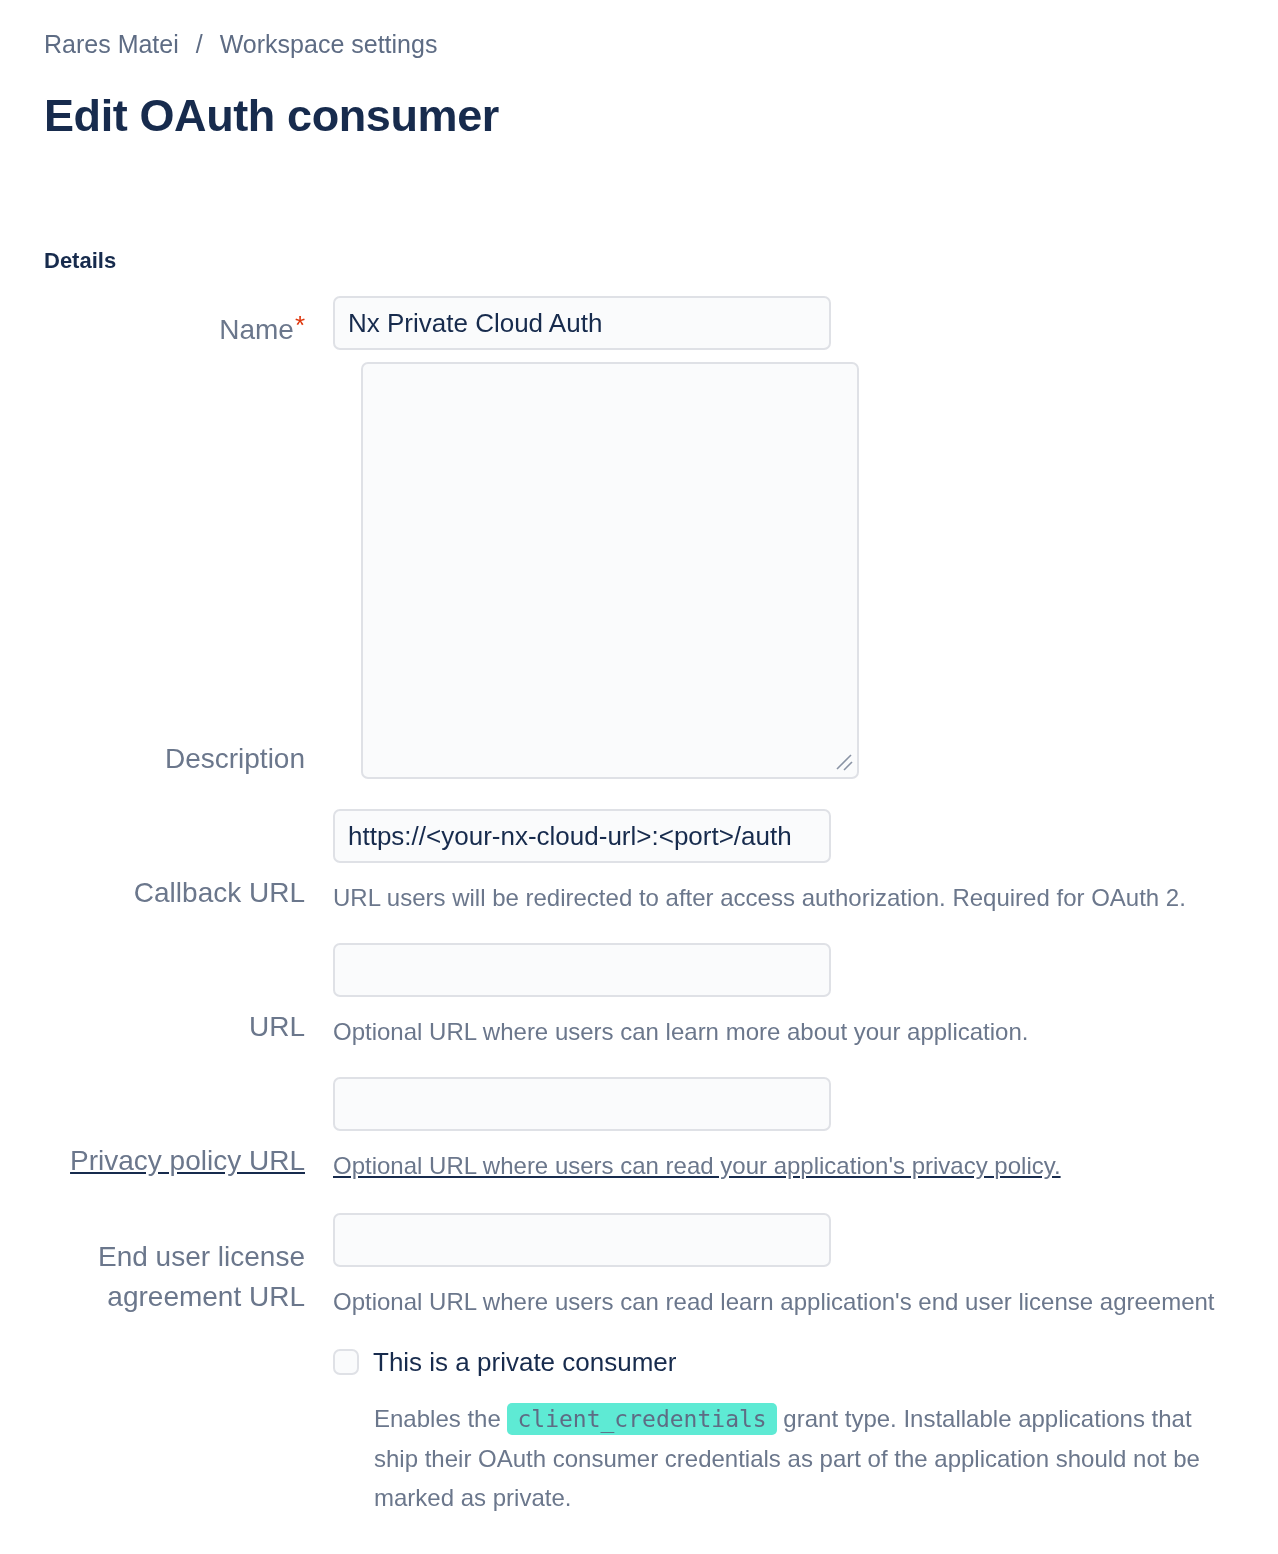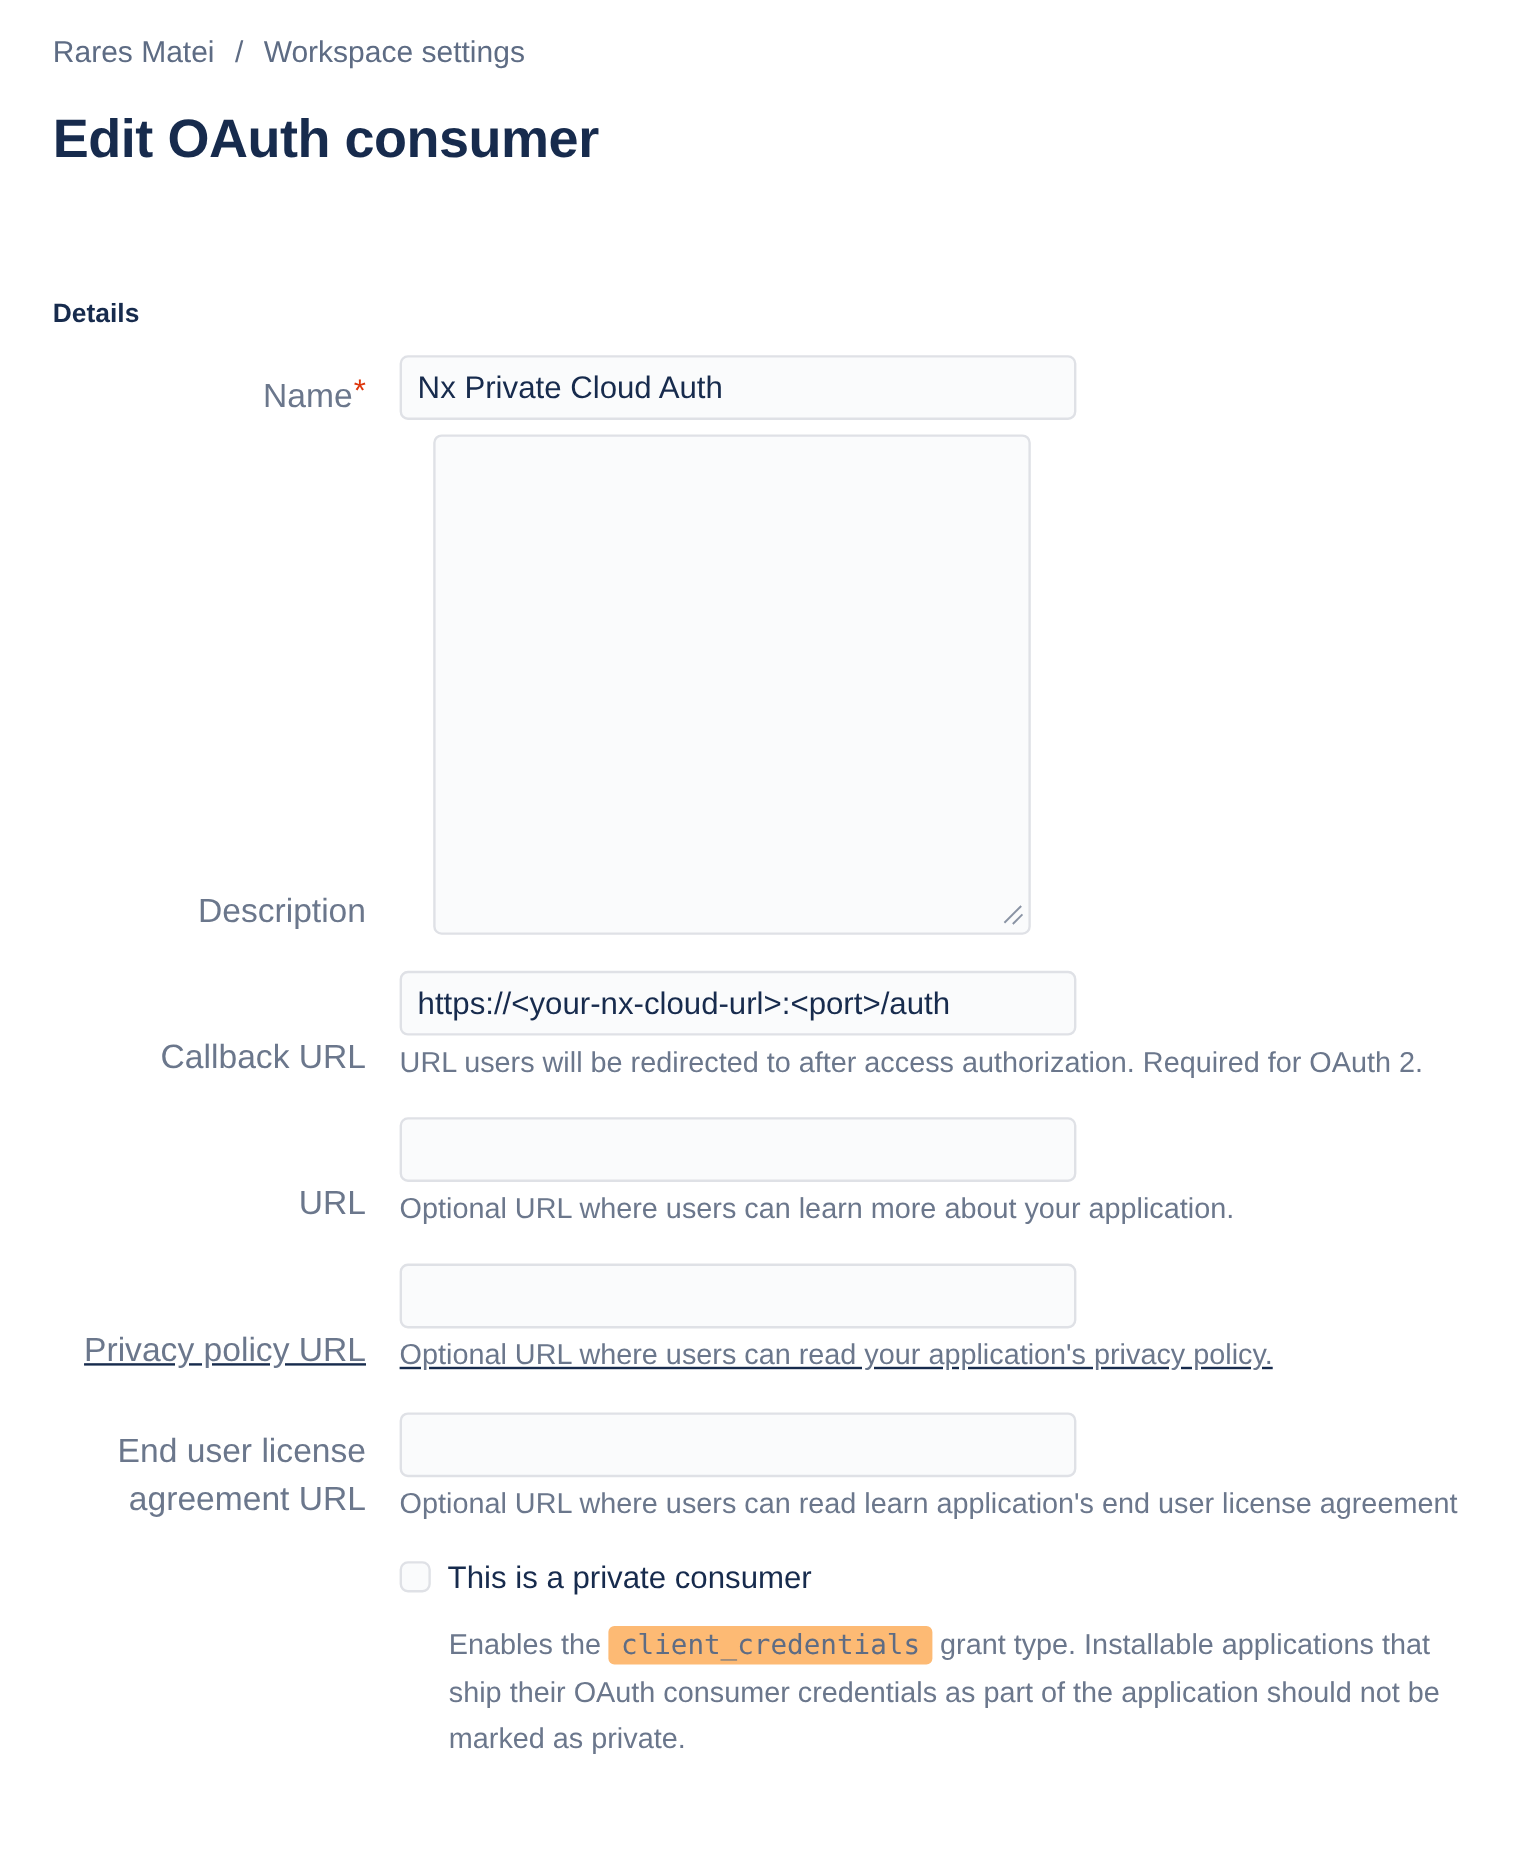--- a/index.html
+++ b/index.html
@@ -64,21 +64,21 @@
   .required-mark {
     color: #DE350B;
     font-size: 26px;
     position: relative;
     top: -5px;
     margin-left: 1px;
   }
   .control-col { margin-left: 28px; flex: 1 1 auto; min-width: 0; }
 
   .text-input {
-    width: 564px;
+    width: 498px;
     height: 54px;
     border: 2px solid #DFE1E6;
     border-radius: 7px;
     background: #FAFBFC;
     padding: 0 13px;
     font-family: "Liberation Sans", sans-serif;
     font-size: 26px;
     color: #172B4D;
     outline: none;
     display: block;
@@ -102,21 +102,21 @@
   .resize-handle {
     position: absolute;
     right: 6px;
     bottom: 8px;
     width: 18px;
     height: 18px;
     cursor: nwse-resize;
   }
 
   .help-text {
-    margin-top: 8px;
+    margin-top: 20px;
     font-size: 24px;
     line-height: 30px;
     color: #6B778C;
     max-width: 900px;
   }
 
   
   .checkbox-row {
     margin-top: 28px;
     margin-left: 289px;
@@ -145,21 +145,21 @@
     margin-left: 330px;
     max-width: 880px;
     font-size: 24px;
     line-height: 39px;
     color: #6B778C;
   }
   .code-chip {
     font-family: "DejaVu Sans Mono", monospace;
     font-size: 23px;
     color: #5E6C84;
-    background: #fdba74;
+    background: #5eead4;
     border-radius: 5px;
     padding: 3px 10px;
     white-space: nowrap;
   }
 </style>
 </head>
 <body>
 
 <div class="page">
 

